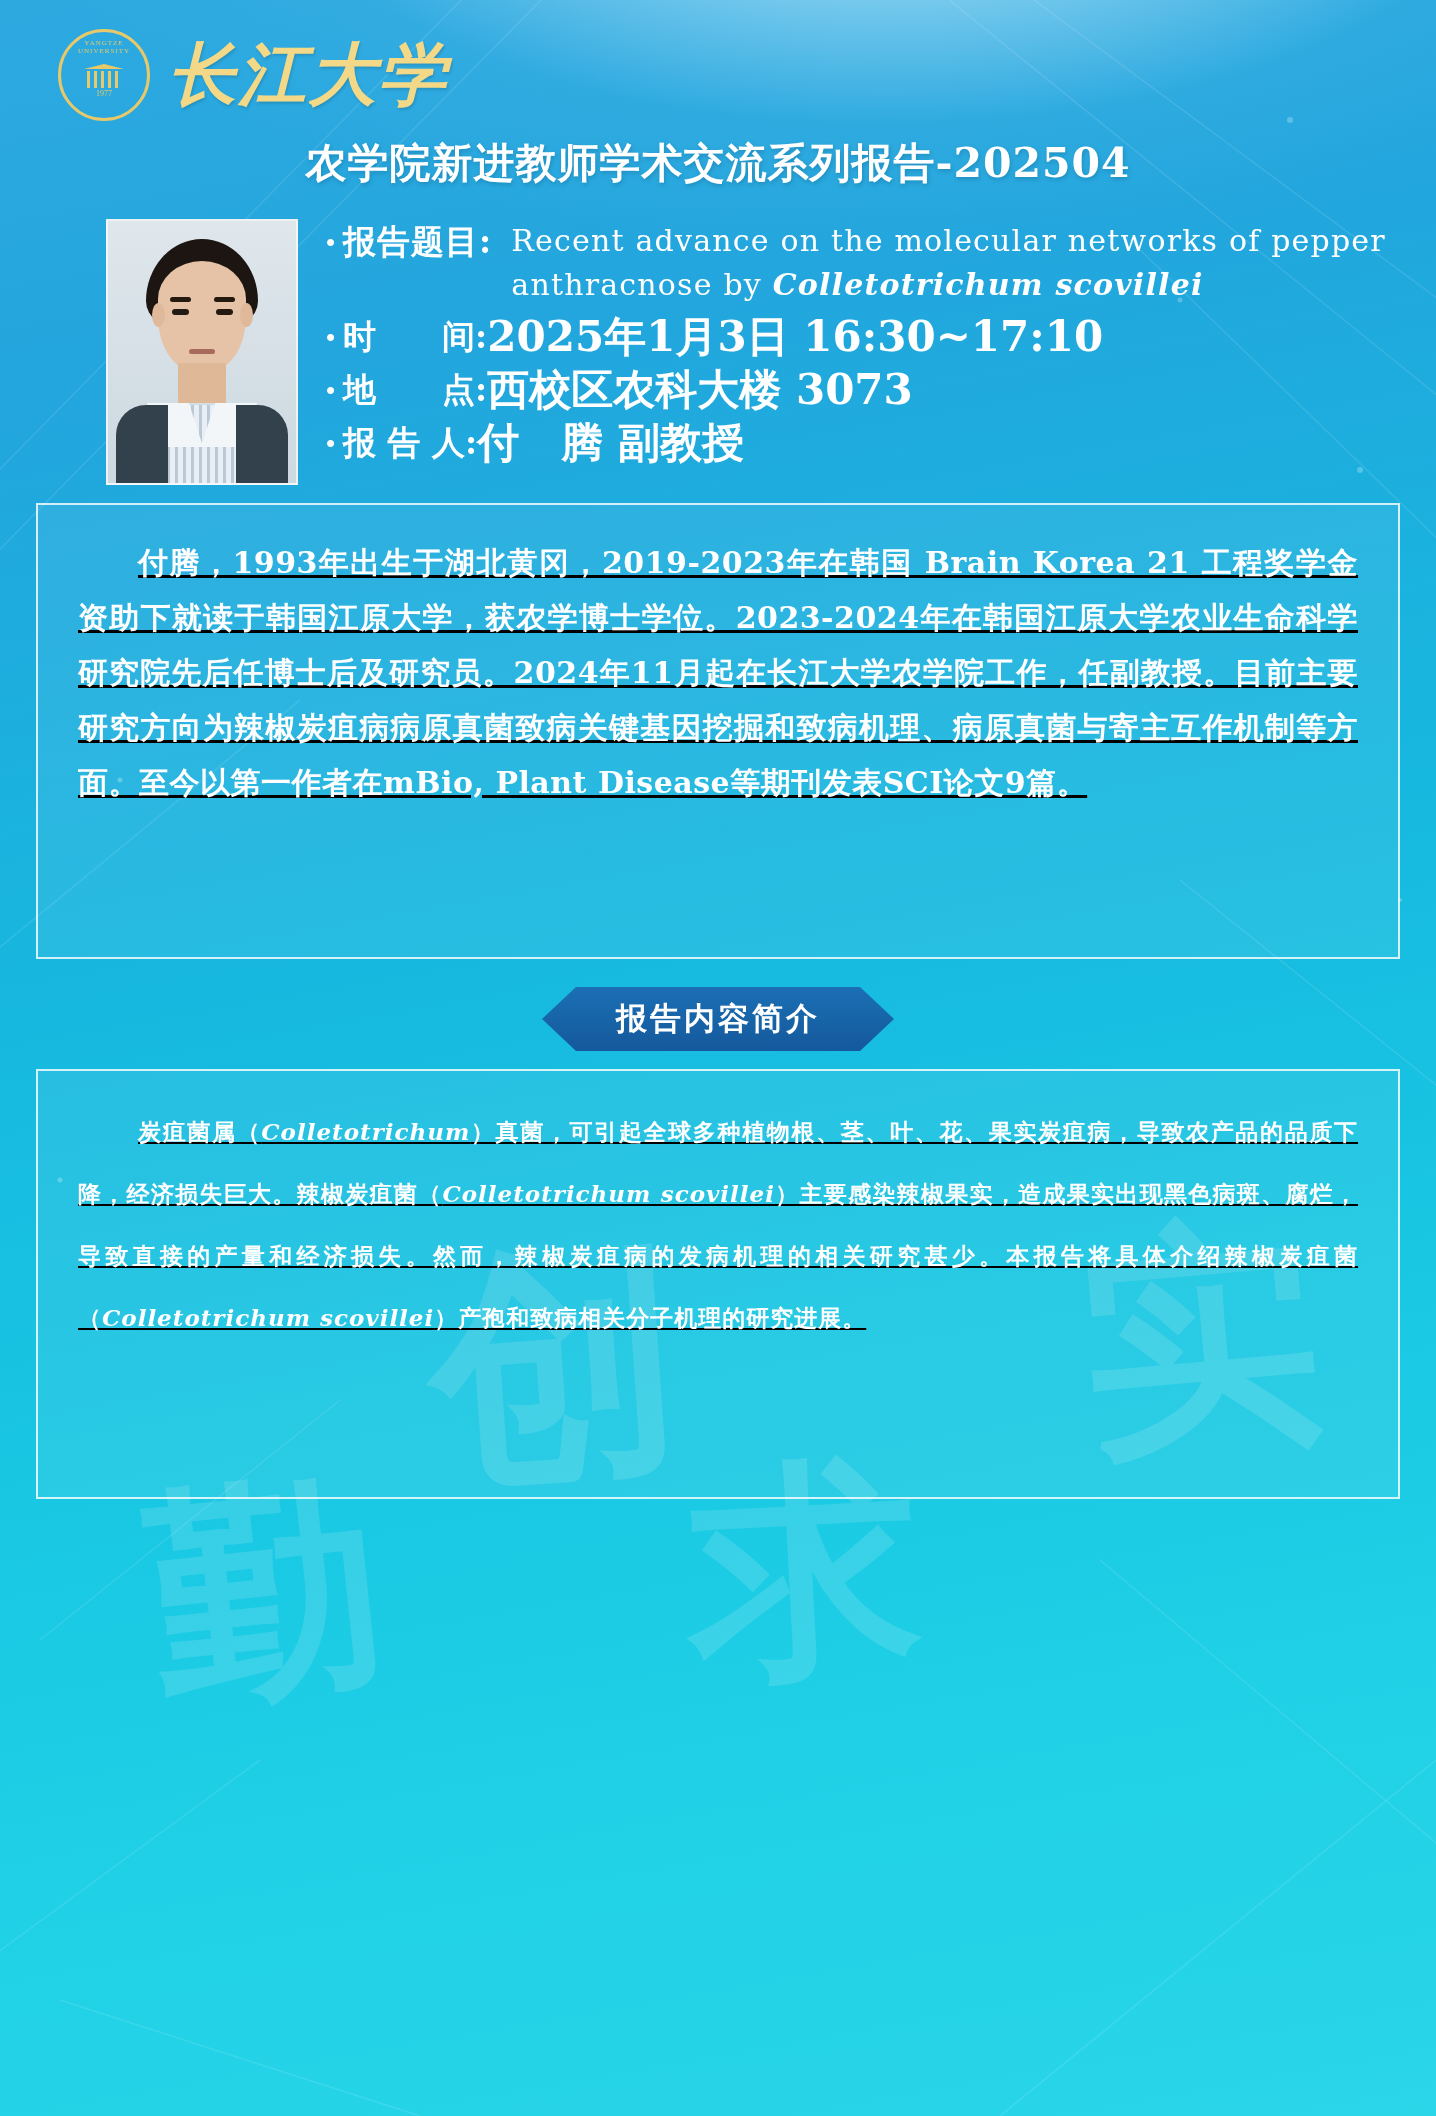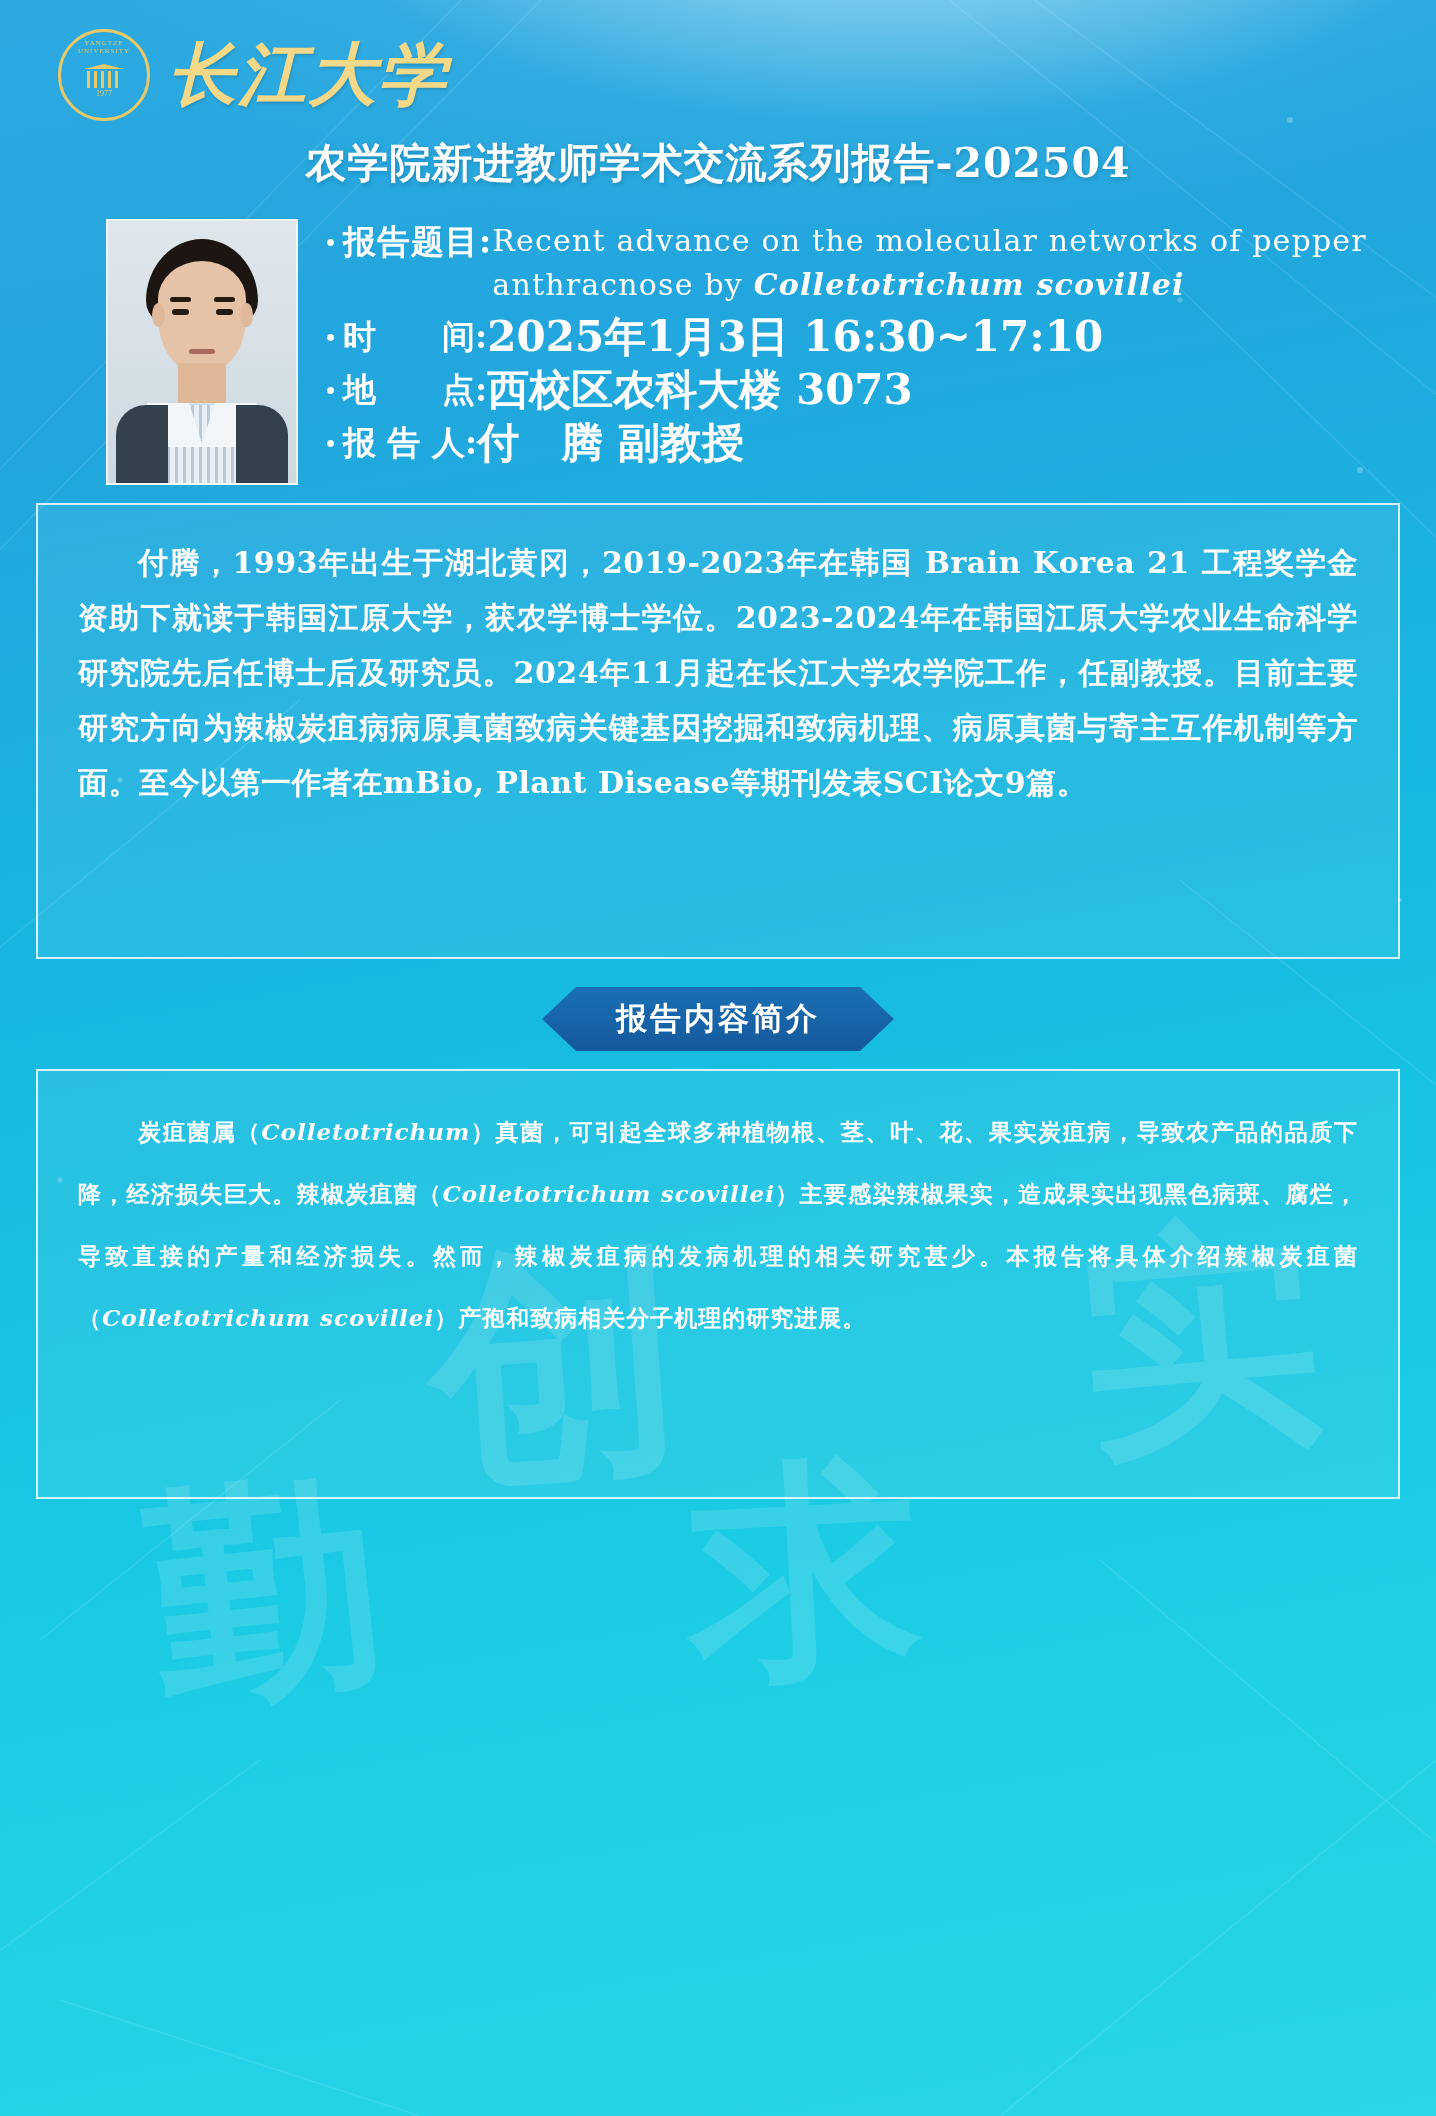--- a/index.html
+++ b/index.html
@@ -231,20 +231,21 @@
     font-size: 42px;
     line-height: 46px;
     font-weight: bold;
   }
   .topic-value {
     font-family: "DejaVu Serif", serif;
     font-size: 30px;
     line-height: 44px;
     letter-spacing: 1.2px;
     font-weight: normal;
+    margin-left: 19px;
   }
   .topic-value .sp {
     font-style: italic;
     font-weight: bold;
   }
   .label-wide {
     letter-spacing: 0;
   }
 
   
@@ -267,20 +268,21 @@
   }
 
   
   .content-box {
     margin: 18px 36px 12px 36px;
     border: 2px solid rgba(255,255,255,0.8);
     background: rgba(255,255,255,0.07);
     padding: 30px 40px 26px 40px;
     box-sizing: border-box;
     position: relative;
+    text-decoration: underline;
   }
   .content-box p {
     margin: 0;
     color: #ffffff;
     font-family: "DejaVu Serif", serif;
     font-weight: bold;
     font-size: 30px;
     line-height: 55px;
     text-indent: 60px;
     letter-spacing: 0.5px;

